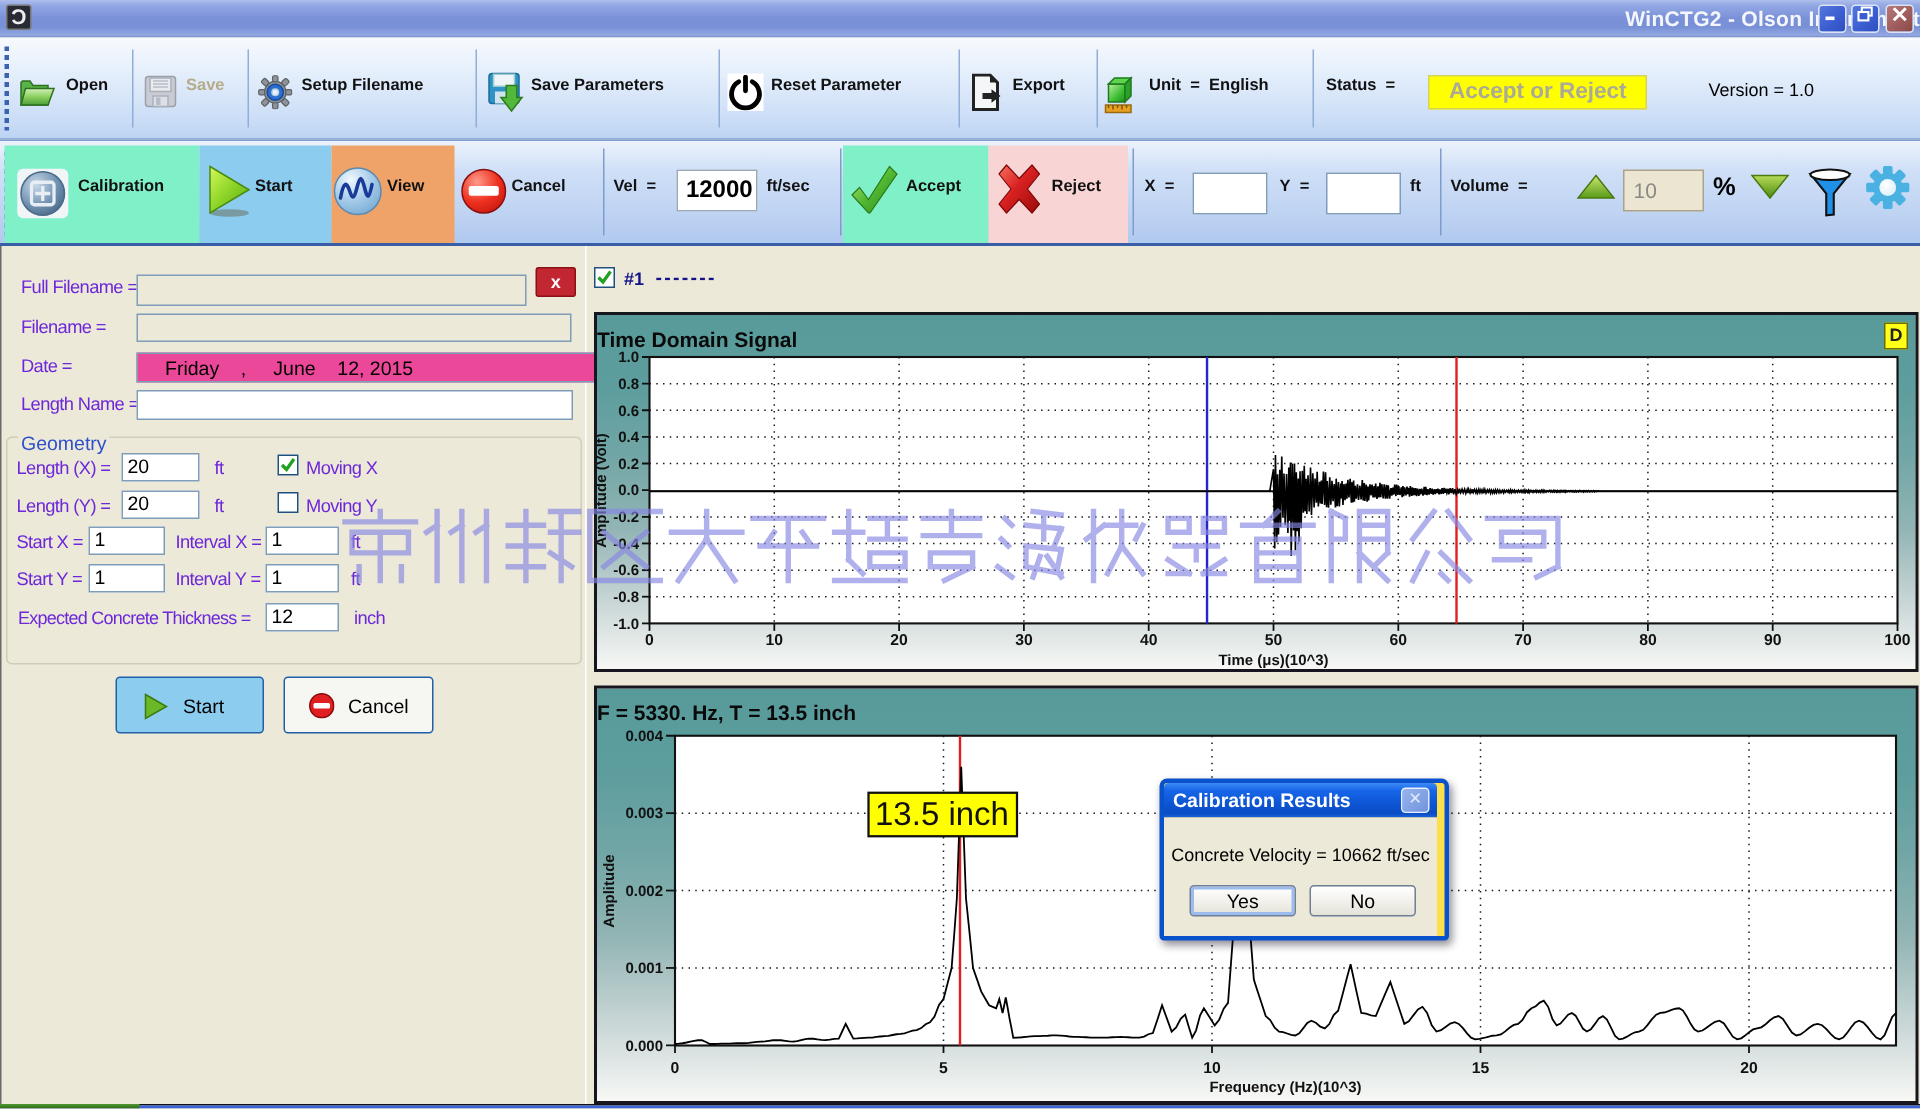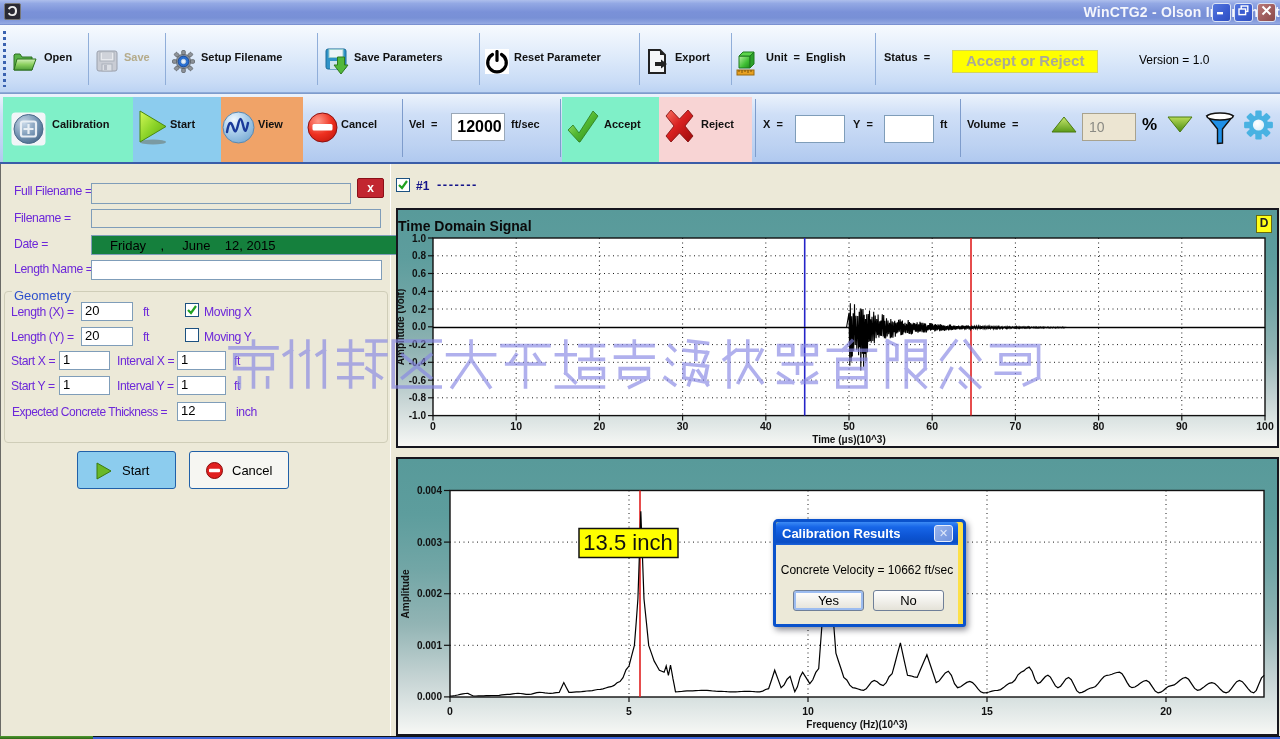--- a/index.html
+++ b/index.html
@@ -280,21 +280,21 @@
     </svg>
 </div>
 
 <div id="lpanel" class="abs">
 <div class="flabel abs" style="left:13px;top:20px">Full Filename =</div>
 <div class="abs inpdis" style="left:90px;top:19px;width:260px;height:21px"></div>
 <div class="abs" style="left:356px;top:14px;width:27px;height:20px;background:#c22630;border:1px solid #8a1018;border-radius:2px;color:#fff;font-weight:bold;font-size:12px;text-align:center;line-height:18px">x</div>
 <div class="flabel abs" style="left:13px;top:47px">Filename =</div>
 <div class="abs inpdis" style="left:90px;top:45px;width:290px;height:19px"></div>
 <div class="flabel abs" style="left:13px;top:73px">Date =</div>
-<div class="abs" style="left:90px;top:71px;width:330px;height:20px;background:#15803d;border:1px solid #7f9db9">
+<div class="abs" style="left:90px;top:71px;width:330px;height:20px;background:#ec4899;border:1px solid #7f9db9">
 <div class="abs" style="left:18px;top:2px;font-size:13px">Friday&nbsp;&nbsp;&nbsp;&nbsp;,&nbsp;&nbsp;&nbsp;&nbsp;&nbsp;June&nbsp;&nbsp;&nbsp;&nbsp;12, 2015</div>
 <div class="abs" style="right:1px;top:1px;width:18px;height:16px;border-radius:2px;background:linear-gradient(180deg,#dce8fa,#aac4ee 60%,#86a8e0);border:1px solid #7898c8">
 <svg width="10" height="7" viewBox="0 0 10 7" style="position:absolute;left:3px;top:4px">
           <path d="M0 0 L5 5 L10 0" fill="none" stroke="#1c3c8c" stroke-width="2.2"></path>
         </svg>
       </div>
     </div>
 <div class="flabel abs" style="left:13px;top:98px">Length Name =</div>
 <div class="abs inp" style="left:90px;top:96px;width:291px;height:20px"></div>
 <div class="grp abs" style="left:3px;top:127px;width:384px;height:152px">
@@ -417,20 +417,21 @@
       <text x="869.0" y="222" font-size="10.5" font-weight="bold" fill="#111" text-anchor="middle" font-family="Liberation Sans">100</text>
 <line x1="37" y1="119.5" x2="869" y2="119.5" stroke="#111" stroke-width="1.3"></line>
 <line x1="408.7" y1="30" x2="408.7" y2="207.6" stroke="#2525c8" stroke-width="1.6"></line>
 <line x1="575" y1="30" x2="575" y2="207.6" stroke="#e02020" stroke-width="1.6"></line>
 <polyline points="37.0,119.5 450.5,119.5 453.0,104.8 453.8,157.7 454.3,95.3 455.2,153.5 455.7,108.2 456.3,148.4 457.2,105.2 457.7,143.3 458.5,96.3 459.3,137.1 460.0,107.7 460.8,142.2 461.7,108.0 462.6,147.3 463.2,103.7 463.7,139.2 464.3,100.4 464.8,162.6 465.6,101.2 466.4,145.7 467.0,101.0 467.6,158.8 468.2,106.8 468.9,146.1 469.5,111.0 470.0,153.2 470.7,106.2 471.4,144.2 472.2,105.9 472.9,133.9 473.5,102.5 474.1,132.9 474.7,111.2 475.2,134.7 476.0,108.8 476.8,132.9 477.7,103.7 478.3,135.3 479.2,107.6 480.1,130.3 480.7,111.0 481.6,127.1 482.1,106.5 482.9,129.6 483.7,113.2 484.3,127.7 484.9,112.4 485.4,127.9 486.3,106.3 487.1,128.6 487.7,106.9 488.4,130.2 488.8,112.7 489.7,130.4 490.5,110.2 491.2,128.5 492.0,112.5 492.7,126.2 493.5,114.7 494.3,130.3 494.8,111.1 495.5,129.4 496.3,113.4 496.9,129.7 497.8,114.4 498.3,124.3 498.7,112.7 499.3,128.7 500.0,114.7 500.7,125.4 501.4,114.3 501.9,124.4 502.6,111.8 503.3,123.6 504.1,111.2 504.9,127.2 505.3,113.5 505.8,126.9 506.4,112.4 506.9,126.4 507.5,115.8 508.2,124.4 509.0,114.8 509.7,125.3 510.6,115.8 511.4,125.0 512.2,112.1 512.8,125.6 513.5,114.1 513.9,125.9 514.8,115.1 515.4,126.4 516.0,116.3 516.4,125.6 517.3,114.9 518.0,122.3 518.7,115.1 519.4,123.6 520.1,116.0 520.6,123.7 521.1,114.4 522.0,124.6 522.6,116.2 523.3,123.6 524.0,113.8 524.5,123.5 525.2,114.8 526.1,124.3 526.8,114.8 527.6,124.4 528.3,115.2 528.9,124.5 529.5,115.5 530.4,124.5 531.3,117.4 531.9,122.4 532.5,117.1 533.2,121.7 533.8,115.0 534.6,122.7 535.1,115.0 535.9,121.9 536.5,116.0 537.3,122.0 538.2,116.9 538.8,123.4 539.3,116.1 539.8,122.7 540.4,116.9 541.3,122.3 542.0,116.4 542.6,121.5 543.2,117.3 543.7,123.2 544.2,116.1 545.1,122.6 545.6,116.9 546.0,122.3 546.8,117.5 547.3,122.1 547.8,117.4 548.4,122.8 549.1,117.8 549.9,122.5 550.6,118.0 551.1,121.6 551.8,117.7 552.7,122.4 553.5,116.6 554.0,121.8 554.5,116.6 555.3,122.1 555.9,118.1 556.7,121.8 557.4,117.5 558.2,121.3 558.8,117.7 559.4,121.7 560.3,118.2 560.8,121.4 561.5,118.1 562.1,120.7 562.6,117.7 563.4,121.5 563.9,118.3 564.8,121.3 565.4,117.5 566.2,121.3 566.7,117.3 567.3,120.6 567.9,117.8 568.6,120.7 569.4,117.9 569.9,121.6 570.8,117.4 571.5,120.7 572.4,117.5 573.1,121.5 574.0,118.2 574.8,121.5 575.7,118.6 576.3,121.0 577.0,117.8 577.8,120.5 578.7,118.1 579.5,120.5 580.4,118.1 581.2,121.0 582.1,118.4 582.6,120.7 583.1,118.2 584.0,120.6 584.5,118.8 585.1,120.8 585.6,118.2 586.2,120.3 587.0,118.3 587.9,120.6 588.4,118.6 589.1,120.7 589.9,118.2 590.6,120.4 591.3,118.5 592.0,120.4 592.7,118.5 593.2,120.8 593.9,118.2 594.7,120.7 595.6,118.6 596.2,120.1 597.0,118.5 597.7,120.8 598.3,118.8 599.1,120.7 599.7,118.9 600.4,120.6 601.0,118.6 601.7,120.5 602.4,118.5 603.3,120.5 603.9,118.8 604.7,120.5 605.6,118.9 606.4,120.6 606.9,118.8 607.7,120.1 608.5,118.9 609.3,120.1 609.8,118.9 610.5,120.4 611.1,118.6 611.7,120.3 612.3,119.0 612.8,120.0 613.6,118.8 614.1,120.4 614.9,119.1 615.7,120.2 616.3,118.8 617.2,120.1 618.0,118.8 618.6,120.1 619.4,118.8 620.1,120.1 620.6,118.7 621.1,120.2 621.8,119.0 622.5,120.2 623.0,118.9 623.5,120.3 624.1,119.0 624.7,119.9 625.2,119.1 626.0,120.2 626.5,119.1 627.2,119.9 627.9,118.8 628.4,120.1 629.1,119.1 629.7,120.1 630.2,119.1 630.9,120.2 631.6,118.9 632.1,119.9 632.7,118.8 633.3,120.1 633.8,119.0 634.7,120.1 635.4,119.1 636.3,119.8 637.2,118.9 637.9,120.0 638.5,119.1 639.2,120.0 639.9,118.9 640.4,119.9 640.9,119.1 641.7,120.0 642.2,119.1 642.7,120.0 643.4,119.2 644.0,120.1 644.7,119.0 645.4,119.9 646.1,119.1 646.7,119.9 647.3,119.1 647.8,120.1 648.4,119.2 648.9,119.8 649.8,119.2 650.5,119.8 651.3,119.1 652.1,119.9 652.7,119.2 653.4,120.0 654.2,119.1 654.8,120.0 655.7,119.2 656.4,119.9 657.2,119.0 658.1,119.8 659.0,119.2 659.6,120.0 660.1,119.2 660.9,119.8 661.5,119.1 662.2,119.9 663.0,119.1 663.9,119.9 664.8,119.2 665.6,119.8 666.5,119.1 667.1,119.9 667.7,119.3 668.4,119.7 668.8,119.3 671.0,119.5 869.0,119.5" fill="none" stroke="#000" stroke-width="1.1"></polyline>
 <text x="453" y="235" font-size="10" font-weight="bold" fill="#111" text-anchor="middle" font-family="Liberation Sans">Time (μs)(10^3)</text>
 <text x="8" y="119" font-size="10" font-weight="bold" fill="#111" text-anchor="middle" font-family="Liberation Sans" transform="rotate(-90 8 119)">Amplitude (Volt)</text>
 </svg>
   </div>
 <div class="abs panel" style="left:396px;top:456.5px;width:883px;height:279px">
+<div class="ptitle abs" style="top:8px">F = 5330. Hz, T = 13.5 inch</div>
 <svg class="abs" style="left:0;top:0" width="879" height="275" viewBox="2 2 879 275">
 <rect x="54" y="33.5" width="814" height="206.5" fill="#fff" stroke="#111" stroke-width="1.4"></rect>
 <line x1="54" y1="85.1" x2="868" y2="85.1" stroke="#1a1a1a" stroke-width="1" stroke-dasharray="1 3.5"></line>
       <line x1="54" y1="136.7" x2="868" y2="136.7" stroke="#1a1a1a" stroke-width="1" stroke-dasharray="1 3.5"></line>
       <line x1="54" y1="188.3" x2="868" y2="188.3" stroke="#1a1a1a" stroke-width="1" stroke-dasharray="1 3.5"></line>
       <line x1="233.0" y1="33.5" x2="233.0" y2="240" stroke="#1a1a1a" stroke-width="1" stroke-dasharray="1 3.5"></line>
       <line x1="412.0" y1="33.5" x2="412.0" y2="240" stroke="#1a1a1a" stroke-width="1" stroke-dasharray="1 3.5"></line>
       <line x1="591.0" y1="33.5" x2="591.0" y2="240" stroke="#1a1a1a" stroke-width="1" stroke-dasharray="1 3.5"></line>
       <line x1="770.0" y1="33.5" x2="770.0" y2="240" stroke="#1a1a1a" stroke-width="1" stroke-dasharray="1 3.5"></line>
       <line x1="48" y1="33.5" x2="54" y2="33.5" stroke="#111" stroke-width="1.2"></line>

